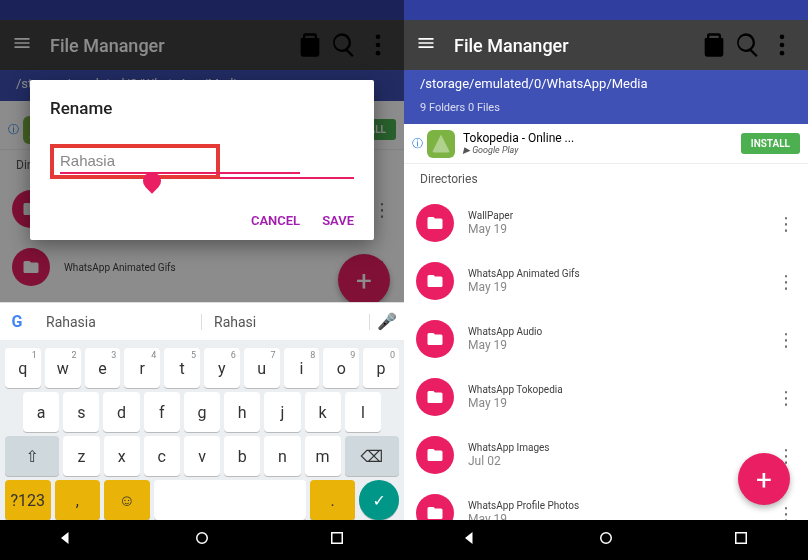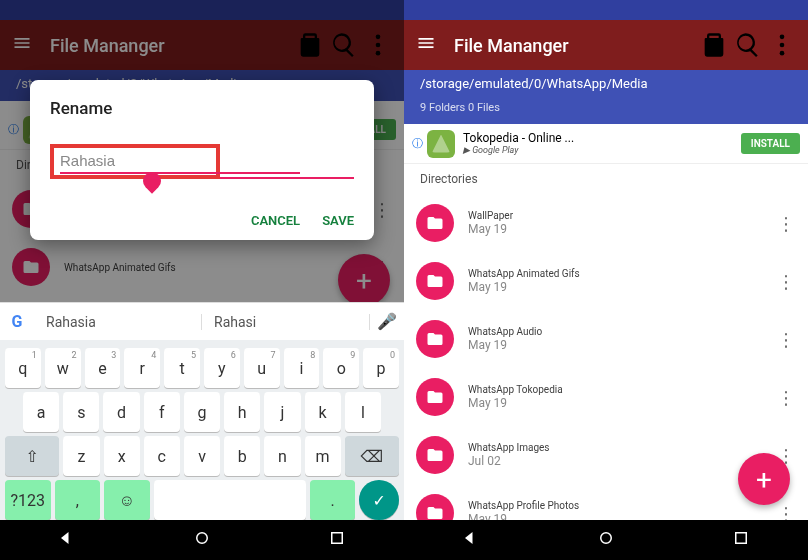--- a/index.html
+++ b/index.html
@@ -1,20 +1,20 @@
 <!DOCTYPE html>
 <html><head>
 <meta charset="utf-8">
 <style>
   * { box-sizing: border-box; margin: 0; padding: 0; }
   body { font-family: Roboto, Arial, sans-serif; background: #fff; }
   .canvas { width: 809px; height: 560px; background: #fff; display: flex; position: relative; }
   .phone { width: 404px; height: 560px; position: relative; overflow: hidden; background: #fff; }
   .statusbar { height: 20px; background: #303F9F; }
-  .appbar { background: #7f1d1d; color: #fff; height: 50px; display: flex; align-items: center; padding: 0 12px; }
+  .appbar { background: #404040; color: #fff; height: 50px; display: flex; align-items: center; padding: 0 12px; }
   .appbar .title { flex: 1; font-size: 18px; font-weight: 500; margin-left: 18px; }
   .appbar .icon svg { width: 20px; height: 20px; fill: #fff; }
   .appbar .iconbtn { width: 28px; height: 28px; display: flex; align-items: center; justify-content: center; margin-left: 6px; }
   .subbar { background: #3F51B5; color: #fff; padding: 6px 16px 10px 16px; font-size: 13px; }
   .subbar .meta { font-size: 11px; opacity: .8; margin-top: 10px; }
   .adrow { height: 40px; display: flex; align-items: center; padding: 0 8px; background: #fff; border-bottom: 1px solid #eee; }
   .adrow .adicon { width: 28px; height: 28px; border-radius: 6px; background: #7CB342; margin-right: 8px; position: relative; }
   .adrow .adicon::after { content:''; position:absolute; inset:5px; background:#fff; border-radius:3px; clip-path: polygon(50% 0,100% 100%,0 100%); opacity:.4;}
   .adrow .adtext { flex: 1; font-size: 12px; line-height: 1.2; }
   .adrow .adtext .gp { font-size: 9px; color:#555;font-style:italic; }
@@ -28,42 +28,42 @@
   .row .info { flex: 1; }
   .row .name { font-size: 10px; color: #404040; }
   .row .date { font-size: 12px; color: #888; margin-top: 1px; }
   .row .more { width: 20px; color: #666; font-size: 18px; text-align:center; }
   .fab { position: absolute; right: 18px; width: 52px; height: 52px; border-radius: 50%; background: #E91E63; color: #fff; display: flex; align-items: center; justify-content: center; font-size: 28px; box-shadow: 0 3px 6px rgba(0,0,0,.3); }
   .navbar { position: absolute; bottom: 0; left: 0; right: 0; height: 40px; background: #000; display: flex; align-items: center; justify-content: space-around; }
   .navbar .nbtn svg { width: 18px; height: 18px; fill: #fff; }
 
   
   .scrim { position: absolute; inset: 0; background: rgba(0,0,0,.45); }
-  .dialog { position: absolute; top: 80px; left: 30px; right: 30px; background: #fff; border-radius: 8px; padding: 18px 20px 12px 20px; box-shadow: 0 6px 20px rgba(0,0,0,.4); }
+  .dialog { position: absolute; top: 80px; left: 30px; right: 30px; background: #fff; border-radius: 2px; padding: 18px 20px 12px 20px; box-shadow: 0 6px 20px rgba(0,0,0,.4); }
   .dialog .dtitle { font-size: 17px; font-weight: 500; color: #222; margin-bottom: 26px; }
   .inputwrap { position: relative; border: 4px solid #E53935; padding: 1px 6px; width: 56%; margin-bottom:-2px;}
   .inputwrap input { width: 240px; border: none; border-bottom: 2px solid #E91E63; font-size: 15px; color: #888; padding: 3px 0; outline: none; background: transparent; }
   .underline-ext { height:2px; background:#E91E63; margin-top:-2px;}
   .caret-dot { position:absolute; left:93px; top:28px; width:18px; height:18px; background:#E91E63; border-radius:50% 50% 50% 0; transform:rotate(-45deg);}
   .dactions { display: flex; justify-content: flex-end; gap: 22px; margin-top: 34px; }
-  .dactions .act { color: #15803d; font-size: 13px; font-weight: 600; }
+  .dactions .act { color: #a21caf; font-size: 13px; font-weight: 600; }
 
   
   .suggest { position:absolute; left:0; right:0; height:38px; background:#fff; display:flex; align-items:center; border-top:1px solid #ddd; }
   .suggest .g { width:34px; text-align:center;}
   .suggest .g span{ font-weight:700; }
   .suggest .gB{color:#4285F4}
   .suggest .sug { flex:1; text-align:left; padding:0 12px; font-size:14px; color:#555; border-right:1px solid #ddd;}
   .suggest .sug:last-of-type{border-right:none}
   .suggest .mic { width:34px; color:#888; text-align:center;}
   .kbd { position:absolute; left:0; right:0; bottom:40px; background:#ECEFF1; padding:4px 3px 6px 3px;}
   .krow { display:flex; justify-content:center; margin:4px 0;}
   .key { background:#fff; margin:0 2px; height:40px; flex:1; border-radius:4px; display:flex; align-items:center; justify-content:center; font-size:16px; color:#333; box-shadow:0 1px 0 #bbb; position:relative;}
   .key .num { position:absolute; top:2px; right:4px; font-size:9px; color:#888;}
-  .key.wide { flex:1.5; background:#86efac;}
+  .key.wide { flex:1.5; background:#eab308;}
   .key.space { flex:5;}
   .key.accent { background:#009688; color:#fff; border-radius:50%; flex:1.3; height:40px;}
   .krow.r2 { padding:0 18px;}
   .krow.r3 .key:first-child, .krow.r3 .key:last-child { flex:1.5; background:#CFD8DC;}
 
   .phone.left .fab { bottom: auto; top: 254px; right: 14px; }
   .phone.right .fab { bottom: 55px; }
   .phone.left .bglist { position:absolute; top:150px; left:0; right:0;}
   .phone.left .adrow { position:absolute; top:110px; left:0; right:0; }
   .phone.left .suggest { top: 302px; }

